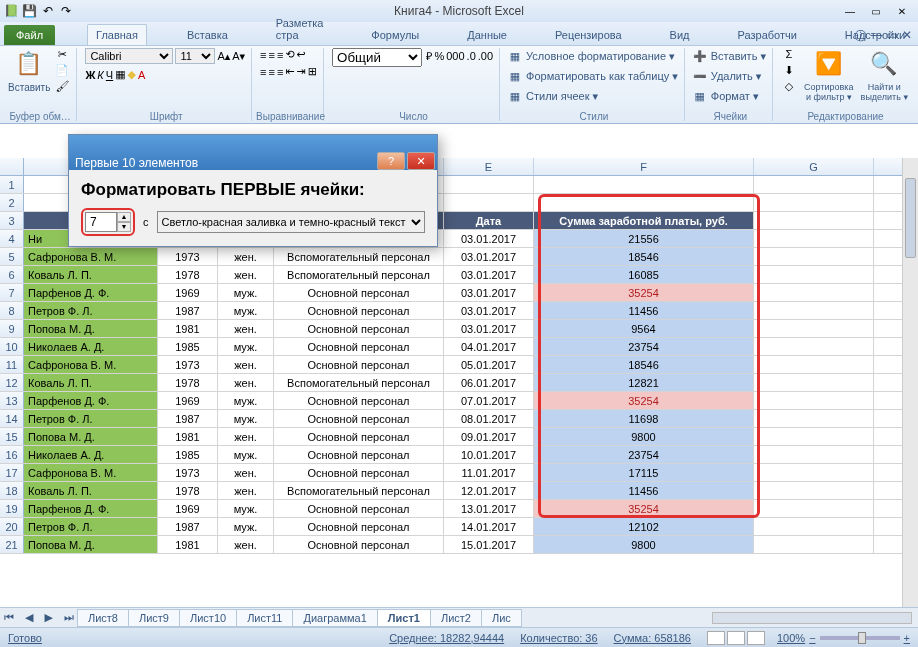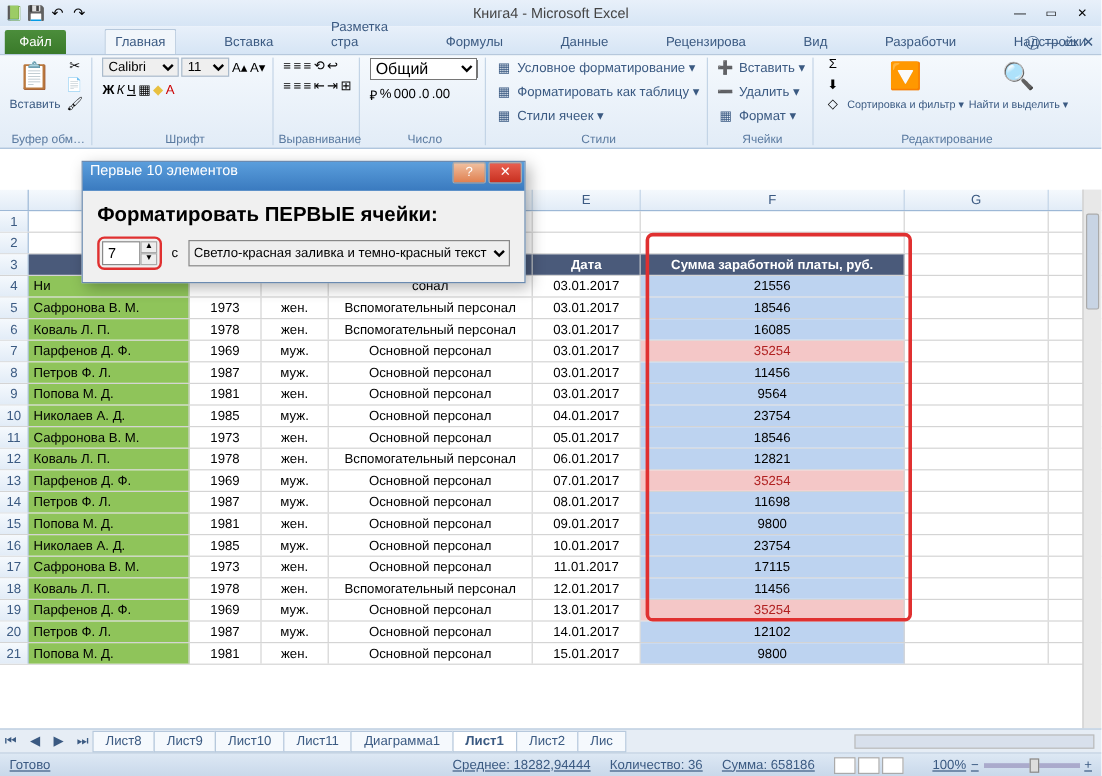--- a/index.html
+++ b/index.html
@@ -48,21 +48,21 @@
 .cell { border-right: 1px solid #d4d4d4; font-size: 11px; line-height: 18px; padding: 0 4px; overflow: hidden; white-space: nowrap; }
 .hdr-cell { background: #4a5a7a; color: #fff; font-weight: bold; text-align: center; }
 .name-cell { background: #8fc45a; }
 .num-cell { text-align: center; }
 .salary-cell { background: #bdd3f0; text-align: center; }
 .salary-cell.red { color: #b02020; background: #f4c7c7; }
 .col-f-highlight { border: 3px solid #e03030; border-radius: 6px; position: absolute; pointer-events: none; }
 
 
 .dialog { position: absolute; left: 68px; top: 134px; width: 370px; background: #f0f0f0; border: 1px solid #6a8ab0; box-shadow: 4px 4px 12px rgba(0,0,0,0.3); }
-.dialog-title { background: linear-gradient(#5a9edc, #3a7abf); color: #fff; height: 24px; display: flex; align-items: flex-start; padding: 0 6px; font-size: 12px; position: relative; }
+.dialog-title { background: linear-gradient(#5a9edc, #3a7abf); color: #fff; height: 35px; display: flex; align-items: flex-end; padding: 0 6px; font-size: 12px; position: relative; }
 .dialog-title .dctl { position: absolute; right: 2px; display: flex; gap: 2px; }
 .dialog-title .dctl span { width: 28px; height: 18px; background: linear-gradient(#f0c0a0, #e08050); border: 1px solid #aaa; text-align: center; font-size: 11px; line-height: 16px; border-radius: 2px; }
 .dialog-title .dctl span.close { background: linear-gradient(#e86050, #c83020); color: #fff; }
 .dialog-body { padding: 10px 12px; }
 .dialog-body .lbl { font-size: 17px; font-weight: bold; margin-bottom: 8px; }
 .dialog-row { display: flex; align-items: center; gap: 8px; }
 .spinner { display: flex; align-items: center; border: 2px solid #e03030; border-radius: 6px; padding: 2px; }
 .spinner input { width: 32px; height: 20px; border: 1px solid #888; font-size: 12px; padding: 0 4px; }
 .spinner .arrows { display: flex; flex-direction: column; }
 .spinner .arrows span { width: 14px; height: 10px; font-size: 7px; text-align: center; background: #eee; border: 1px solid #aaa; line-height: 8px; }
@@ -76,21 +76,21 @@
 .sheetbar .nav span { padding: 0 4px; color: #3b5a82; }
 .sheet-tab { padding: 2px 10px; border: 1px solid #b6c8dc; background: #f5f9fd; margin-left: -1px; color: #3b5a82; }
 .sheet-tab.active { background: #fff; font-weight: bold; }
 .sbar-right { margin-left: auto; display: flex; align-items: center; gap: 2px; padding-right: 6px; }
 
 
 .statusbar { position: absolute; bottom: 0; left: 0; right: 0; height: 20px; background: linear-gradient(#dde8f4, #c8d8ea); display: flex; align-items: center; font-size: 11px; color: #3b5a82; padding: 0 8px; border-top: 1px solid #b6c8dc; text-decoration: underline; }
 .statusbar .stats { margin-left: auto; display: flex; gap: 16px; }
 .statusbar .view { display: flex; gap: 2px; margin-left: 16px; }
 .statusbar .view span { width: 18px; height: 14px; border: 1px solid #aaa; background: #fff; }
-.zoom { display: flex; align-items: center; gap: 4px; margin-left: 24px; }
+.zoom { display: flex; align-items: center; gap: 4px; margin-left: 12px; }
 .zoom .track { width: 80px; height: 4px; background: #aac; position: relative; }
 .zoom .thumb { position: absolute; left: 38px; top: -4px; width: 8px; height: 12px; background: #ddd; border: 1px solid #888; }
 
 .scrollbar-v { position: absolute; right: 0; top: 158px; bottom: 40px; width: 16px; background: #e8e8e8; border-left: 1px solid #ccc; }
 .scrollbar-v .thumb { position: absolute; top: 20px; left: 2px; right: 2px; height: 80px; background: #c8d4e4; border: 1px solid #aaa; border-radius: 2px; }
 </style>
 </head>
 <body>
 
 <div class="titlebar">
@@ -140,21 +140,21 @@
         <span>✂</span>
         <span>📄</span>
         <span>🖌</span>
       </div>
     </div>
     <div class="group-label">Буфер обм…</div>
   </div>
   <div class="group">
     <div class="group-body" style="flex-direction:column;gap:4px">
       <div class="font-row">
-        <select style="width:64px"><option>Calibri</option></select>
+        <select style="width:88px"><option>Calibri</option></select>
         <select style="width:40px"><option>11</option></select>
         <span>A▴</span>
         <span>A▾</span>
       </div>
       <div class="font-row">
         <span><b>Ж</b></span>
         <span><i>К</i></span>
         <span><u>Ч</u></span>
         <span>▦</span>
         <span style="color:#e8c040">◆</span>
@@ -177,21 +177,21 @@
         <span>≡</span>
         <span>≡</span>
         <span>⇤</span>
         <span>⇥</span>
         <span>⊞</span>
       </div>
     </div>
     <div class="group-label">Выравнивание</div>
   </div>
   <div class="group">
-    <div class="group-body" style="flex-direction:column;gap:4px">
+    <div class="group-body" style="flex-direction:row;gap:4px">
       <select style="width:90px"><option>Общий</option></select>
       <div class="font-row">
         <span>₽</span>
         <span>%</span>
         <span>000</span>
         <span>.0</span>
         <span>.00</span>
       </div>
     </div>
     <div class="group-label">Число</div>

